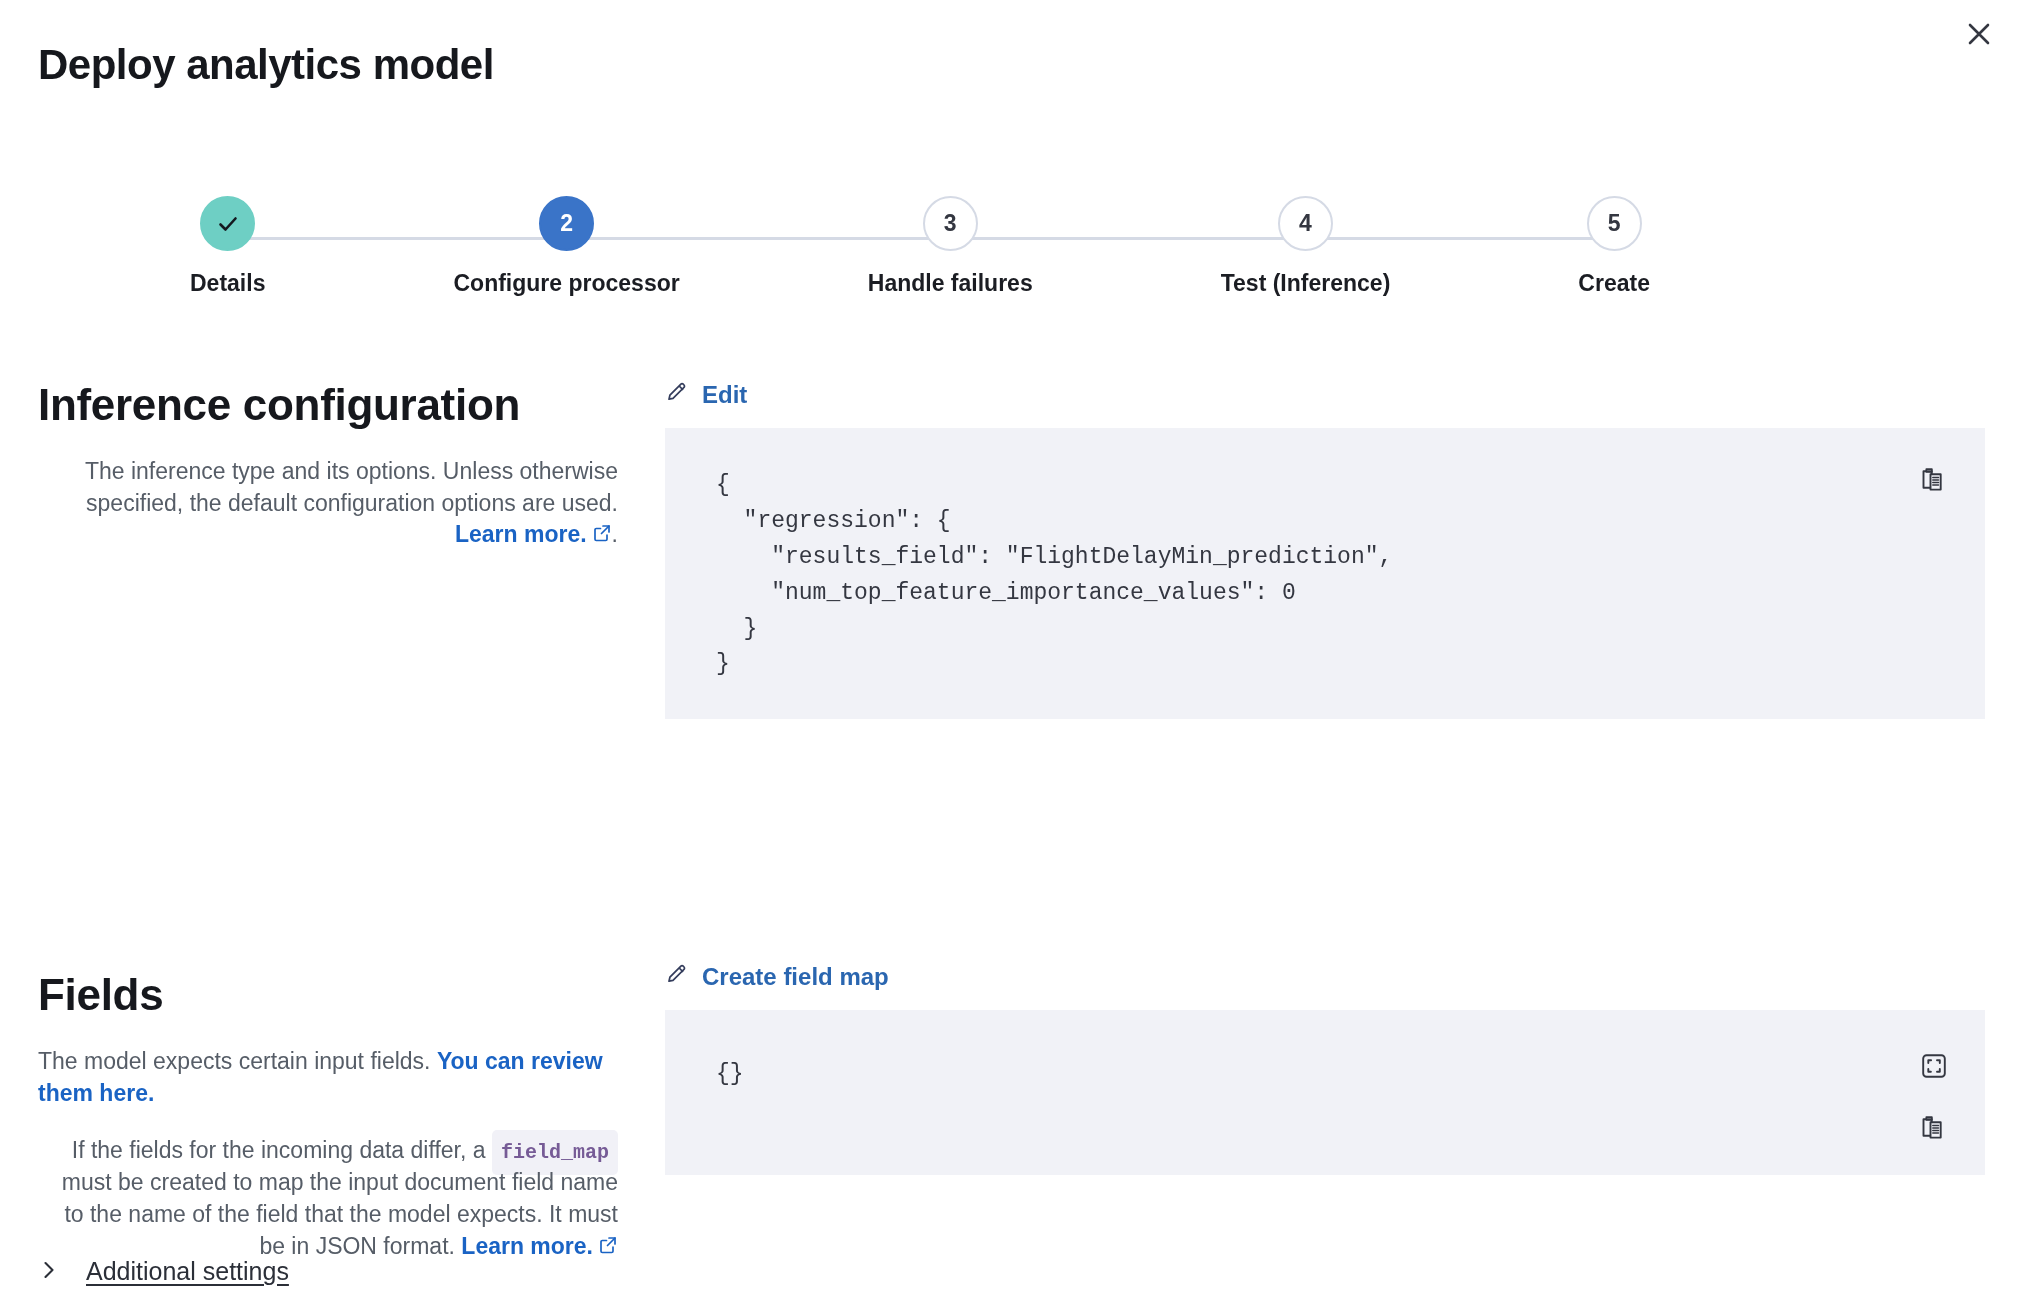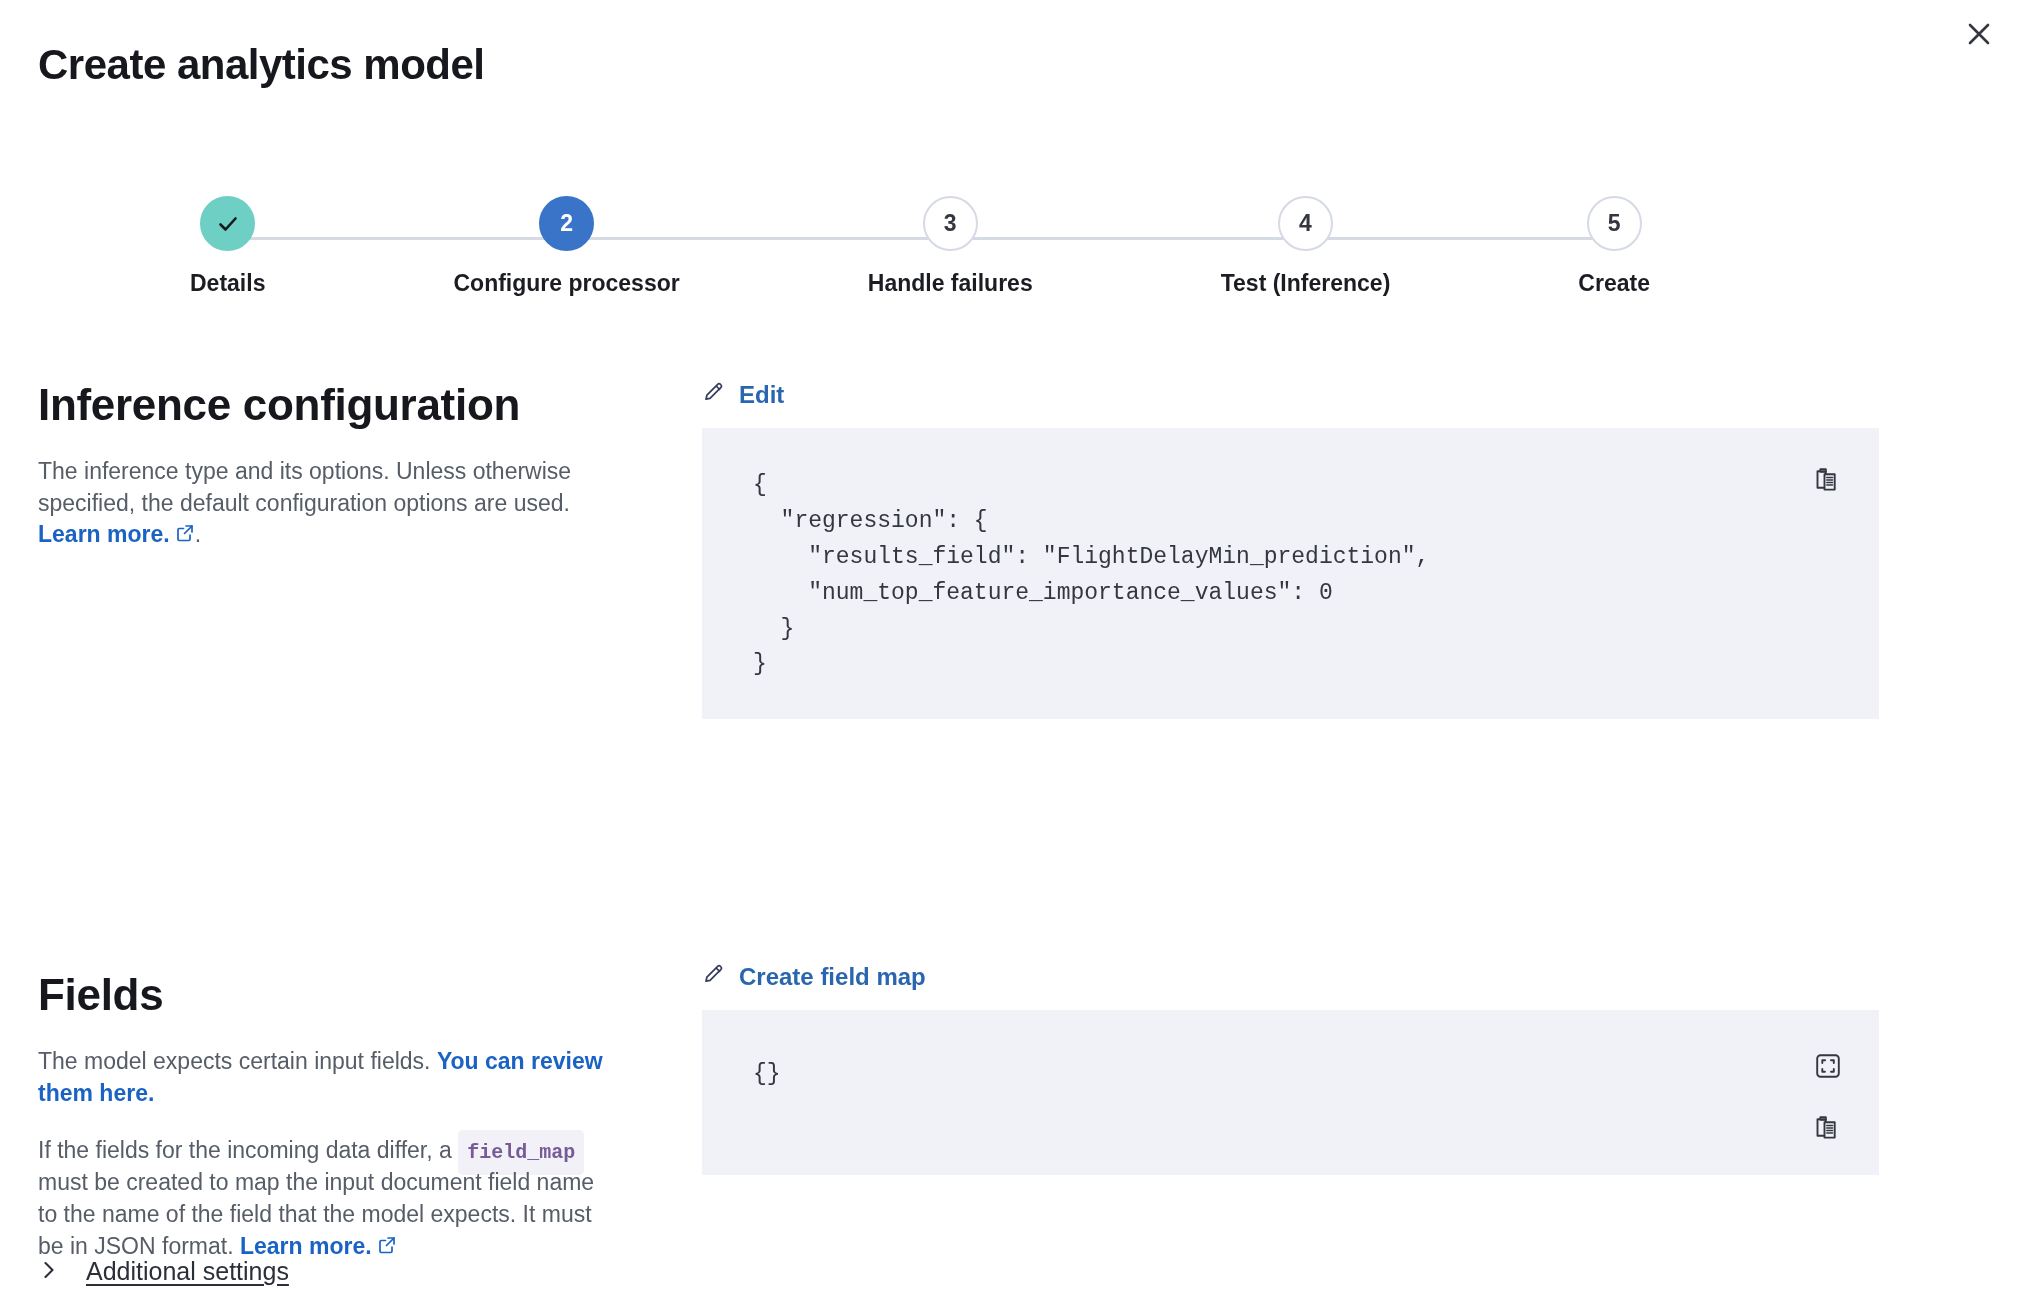--- a/index.html
+++ b/index.html
@@ -112,39 +112,38 @@
   .content { position: absolute; left: 0; top: 380px; width: 2017px; }
   .section { position: relative; display: block; }
   .col-left {
     position: absolute;
     left: 38px;
     width: 580px;
   }
   .col-right {
     position: absolute;
     left: 665px;
-    width: 1177px;
-    margin-left: 37px;
+    width: 1320px;
   }
 
   .section-head {
     font-size: 44px;
     font-weight: 700;
     color: #16181d;
     margin: 0 0 26px 0;
     letter-spacing: -0.3px;
   }
   .section-desc {
     font-size: 23px;
     line-height: 1.38;
     color: #565d६7;
     color: #565d67;
     margin: 0 0 26px 0;
   }
-  .section-desc:last-child { margin-bottom: 0; }
+  .section-desc:last-child { margin-bottom: 0; text-align: right; }
   a.link {
     color: #1a63c4;
     text-decoration: none;
     font-weight: 400;
     cursor: pointer;
   }
   a.link.bold { font-weight: 700; }
   .ext-icon {
     display: inline-block;
     vertical-align: -1px;
@@ -234,21 +233,21 @@
 <body>
 
 <button class="close-btn">
   <span>
     <svg width="26" height="26" viewBox="0 0 26 26" fill="none">
       <path d="M4 4 L22 22 M22 4 L4 22" stroke="#343741" stroke-width="2.6" stroke-linecap="round"></path>
     </svg>
   </span>
 </button>
 
-<h1 class="page-title">Create analytics model</h1>
+<h1 class="page-title">Deploy analytics model</h1>
 
 <div class="stepper">
   <div class="stepper-track"></div>
   <div class="steps">
 
     <div class="step complete step-s1">
       <div class="step-circle">
         <svg width="26" height="26" viewBox="0 0 26 26" fill="none">
           <path d="M5.5 13.5 L10.5 18.5 L20.5 7.5" stroke="#14181f" stroke-width="2.6" stroke-linecap="round" stroke-linejoin="round"></path>
         </svg>

